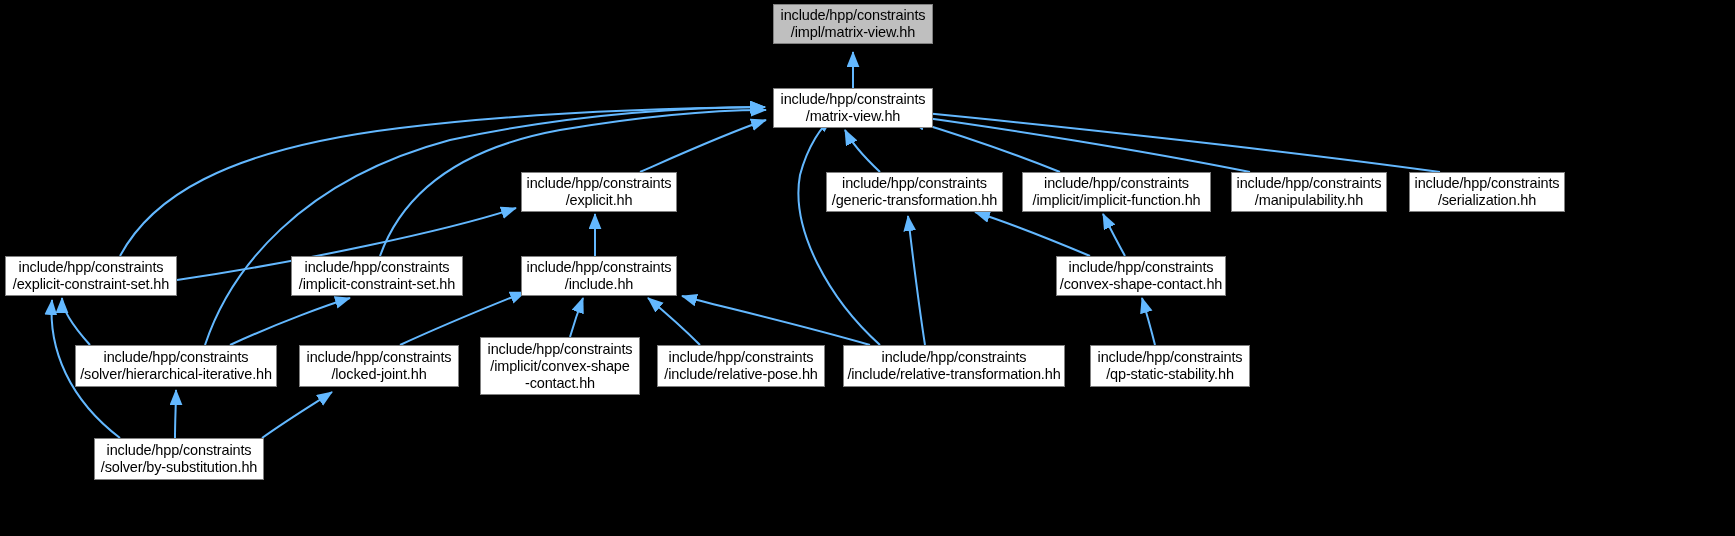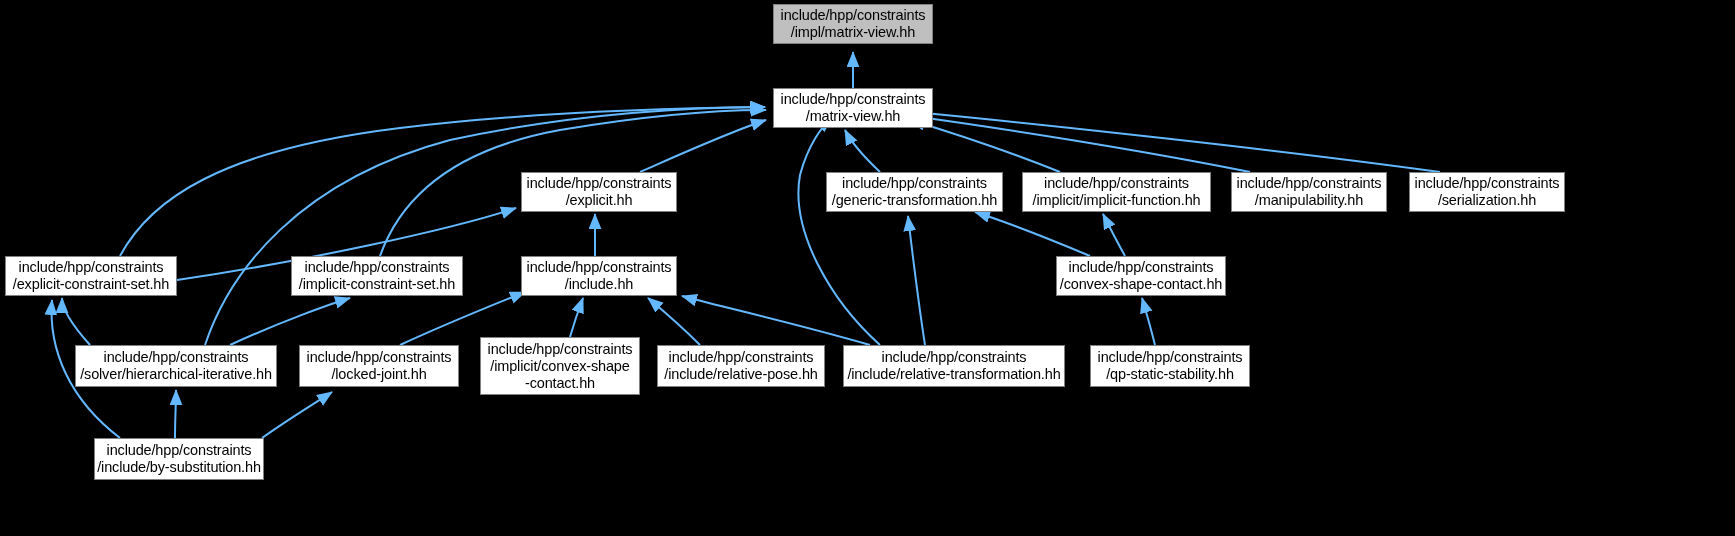--- a/index.html
+++ b/index.html
@@ -98,15 +98,15 @@
       <div class="node" style="left: 5px; top: 256px; width: 172px; height: 40px;"><span class="line">include/hpp/constraints</span><span class="line">/explicit-constraint-set.hh</span></div>
       <div class="node" style="left: 291px; top: 256px; width: 172px; height: 40px;"><span class="line">include/hpp/constraints</span><span class="line">/implicit-constraint-set.hh</span></div>
       <div class="node" style="left: 521px; top: 256px; width: 156px; height: 40px;"><span class="line">include/hpp/constraints</span><span class="line">/include.hh</span></div>
       <div class="node" style="left: 1056px; top: 256px; width: 170px; height: 40px;"><span class="line">include/hpp/constraints</span><span class="line">/convex-shape-contact.hh</span></div>
       <div class="node" style="left: 75px; top: 345px; width: 202px; height: 42px;"><span class="line">include/hpp/constraints</span><span class="line">/solver/hierarchical-iterative.hh</span></div>
       <div class="node" style="left: 299px; top: 345px; width: 160px; height: 42px;"><span class="line">include/hpp/constraints</span><span class="line">/locked-joint.hh</span></div>
       <div class="node" style="left: 480px; top: 337px; width: 160px; height: 58px;"><span class="line">include/hpp/constraints</span><span class="line">/implicit/convex-shape</span><span class="line">-contact.hh</span></div>
       <div class="node" style="left: 657px; top: 345px; width: 168px; height: 42px;"><span class="line">include/hpp/constraints</span><span class="line">/include/relative-pose.hh</span></div>
       <div class="node" style="left: 843px; top: 345px; width: 222px; height: 42px;"><span class="line">include/hpp/constraints</span><span class="line">/include/relative-transformation.hh</span></div>
       <div class="node" style="left: 1090px; top: 345px; width: 160px; height: 42px;"><span class="line">include/hpp/constraints</span><span class="line">/qp-static-stability.hh</span></div>
-      <div class="node" style="left: 94px; top: 438px; width: 170px; height: 42px;"><span class="line">include/hpp/constraints</span><span class="line">/include/by-substitution.hh</span></div>
+      <div class="node" style="left: 94px; top: 438px; width: 170px; height: 42px;"><span class="line">include/hpp/constraints</span><span class="line">/solver/by-substitution.hh</span></div>
     </div>
 </div>
 
 </body></html>

